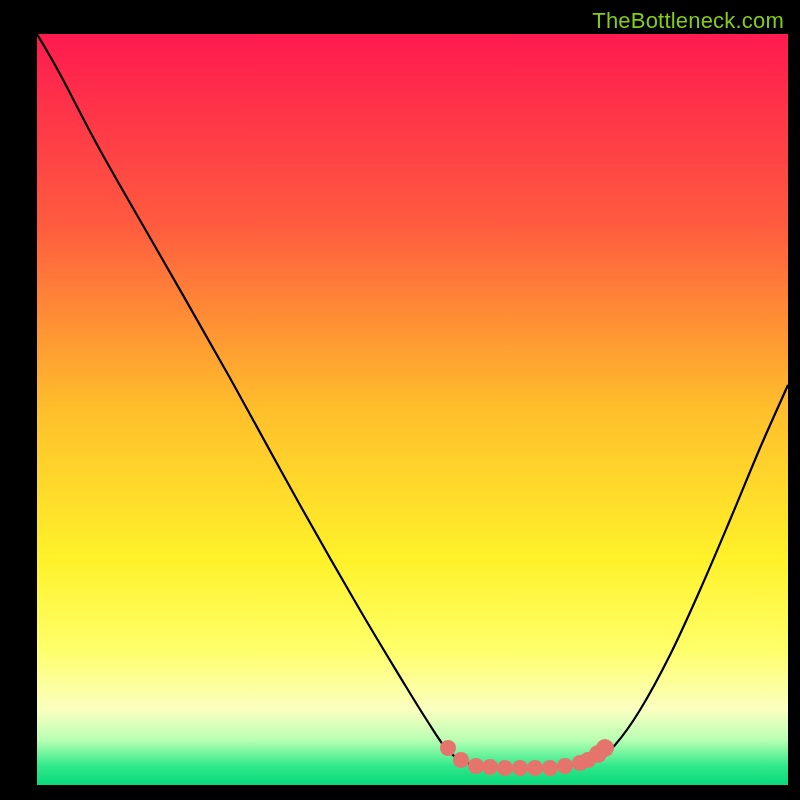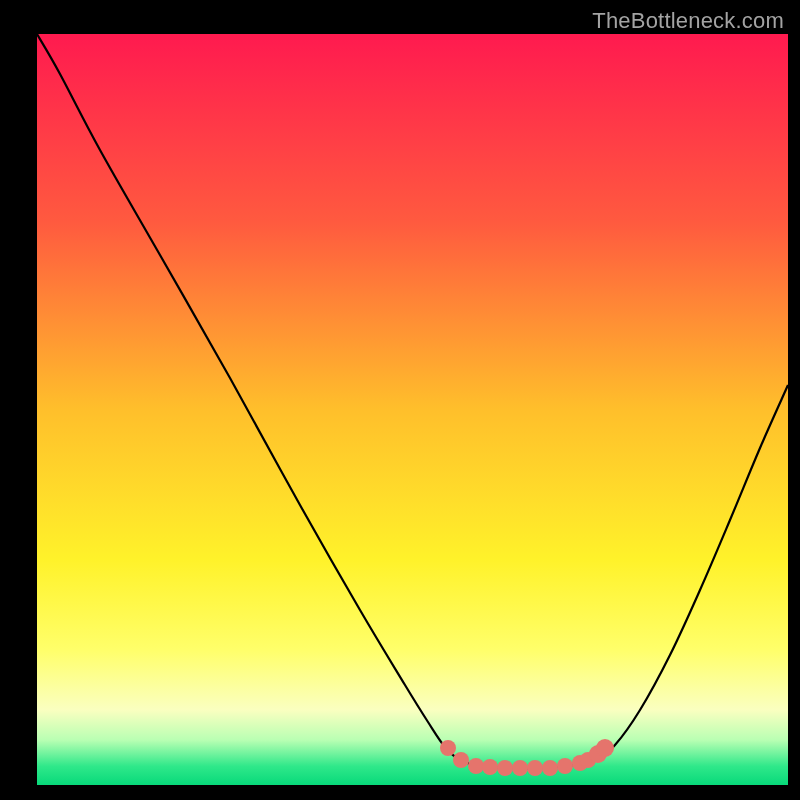--- a/index.html
+++ b/index.html
@@ -2,21 +2,21 @@
 <html><head>
 <meta charset="utf-8">
 <style>
   * { margin: 0; padding: 0; box-sizing: border-box; }
   body { background: #000; width: 800px; height: 800px; overflow: hidden; position: relative; }
   .container { position: absolute; top: 0; left: 0; width: 800px; height: 800px; }
   .watermark {
     position: absolute;
     top: 8px;
     right: 16px;
-    color: #a3a3a3;
+    color: #84cc16;
     font-family: Arial, sans-serif;
     font-size: 22px;
     font-weight: 500;
     z-index: 10;
     letter-spacing: 0.2px;
   }
   svg.plot { position: absolute; top: 0; left: 0; }
 </style>
 </head>
 <body>

